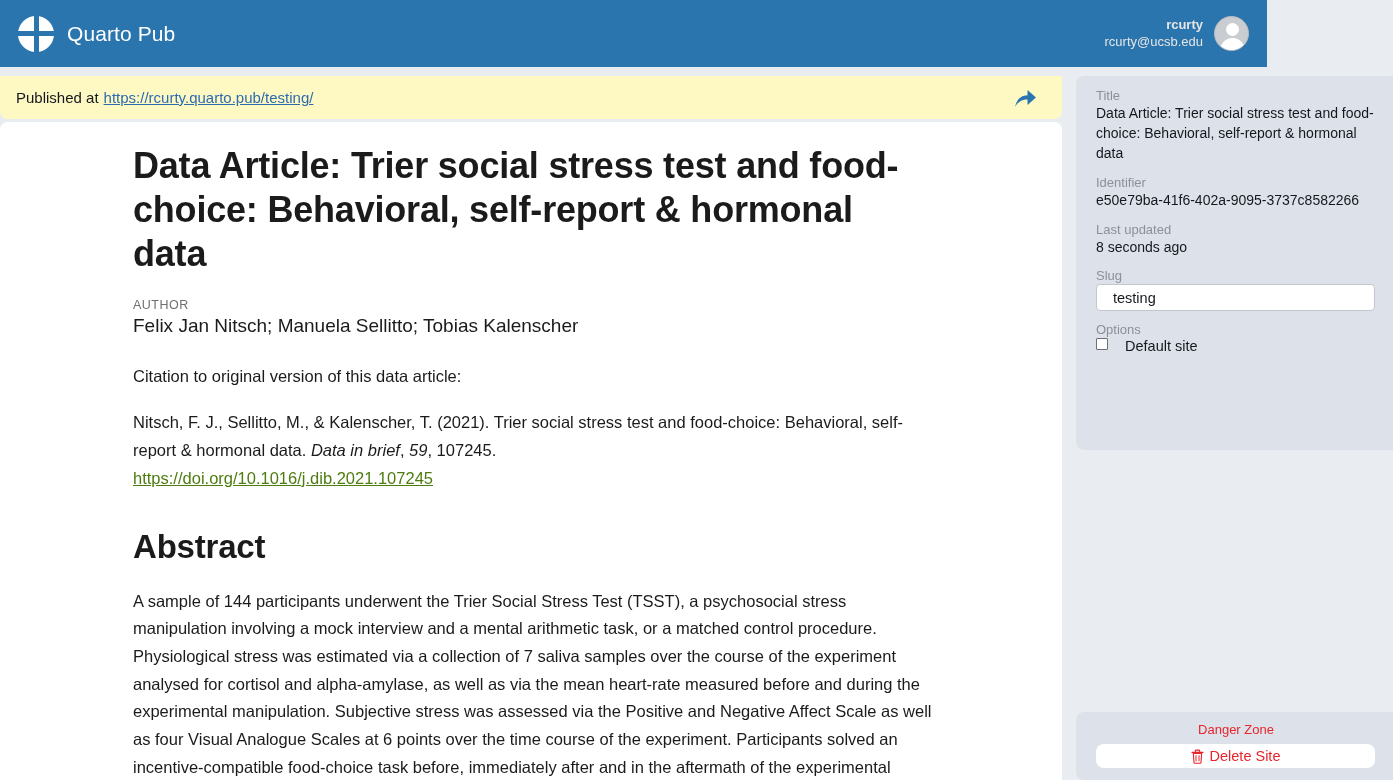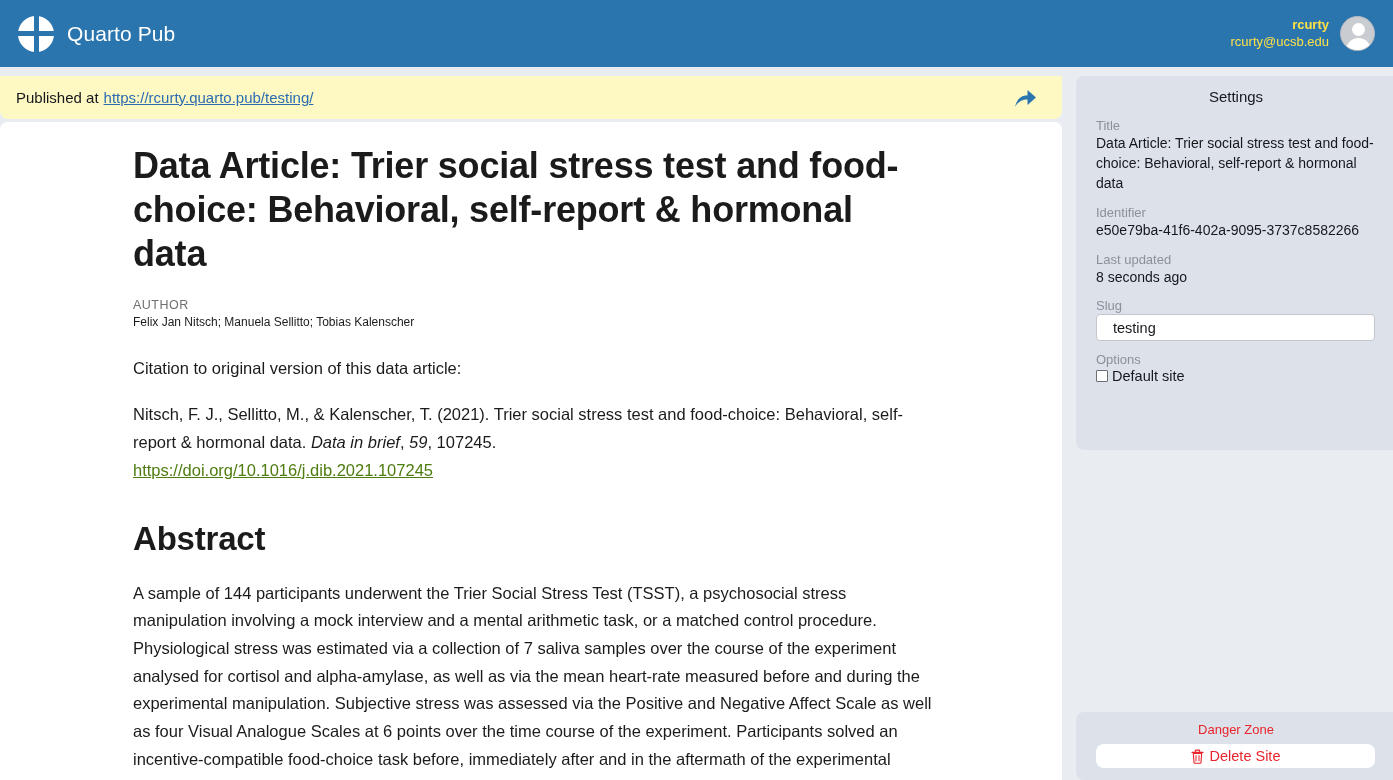--- a/index.html
+++ b/index.html
@@ -7,41 +7,41 @@
     margin: 0; padding: 0;
     width: 1393px; height: 780px;
     overflow: hidden;
     background: #e9edf2;
     font-family: "Liberation Sans", sans-serif;
   }
 
   
   #topbar {
     position: absolute; top: 0; left: 0;
-    width: 1393px; height: 67px;
+    width: 1267px; height: 67px;
     background: #2b75af;
     display: flex; align-items: center;
     justify-content: space-between;
     padding: 0 18px 0 18px;
   }
   .brand { display: flex; align-items: center; gap: 13px; }
   .logo {
     width: 36px; height: 36px; border-radius: 50%;
     background: #ffffff; position: relative; flex: 0 0 auto;
   }
   .logo:before, .logo:after {
     content: ""; position: absolute; background: #2b75af;
   }
   .logo:before { left: 15.5px; top: 0; width: 5px; height: 36px; }
   .logo:after  { top: 15.5px; left: 0; height: 5px; width: 36px; }
   .brand-name {
     color: #ffffff; font-size: 21px; letter-spacing: .1px;
   }
   .user { display: flex; align-items: center; gap: 11px; }
-  .user-text { text-align: right; color: #fde047; line-height: 1.25; }
+  .user-text { text-align: right; color: #e5e5e5; line-height: 1.25; }
   .user-name { font-size: 13px; font-weight: bold; }
   .user-mail { font-size: 13px; }
   .avatar {
     width: 35px; height: 35px; border-radius: 50%;
     background: #c9ccd1; position: relative; overflow: hidden;
     border: 1px solid #b7bbc1; flex: 0 0 auto;
   }
   .avatar .head {
     position: absolute; width: 13px; height: 13px; border-radius: 50%;
     background: #ffffff; left: 11px; top: 6px;
@@ -82,21 +82,21 @@
     padding: 22px 130px 0 133px;
   }
   .doc-title {
     font-size: 36px; font-weight: bold; color: #1b1b1b;
     line-height: 1.22; margin: 0 0 22px 0; letter-spacing: -.2px;
   }
   .author-label {
     font-size: 12.5px; color: #6f6f6f; letter-spacing: .5px;
     margin-bottom: 3px;
   }
-  .author-names { font-size: 12px; color: #1b1b1b; margin-bottom: 26px; }
+  .author-names { font-size: 19px; color: #1b1b1b; margin-bottom: 26px; }
   .doc-p {
     font-size: 16.5px; color: #1b1b1b; line-height: 1.68;
     margin: 0 0 19px 0;
   }
   .doc-link { color: #4d7c0f; text-decoration: underline; cursor: pointer; }
   .doc-h2 {
     font-size: 33px; font-weight: bold; color: #1b1b1b;
     margin: 35px 0 22px 0; letter-spacing: -.2px;
   }
   .it { font-style: italic; }
@@ -120,21 +120,21 @@
     font-size: 14px; color: #15181c; line-height: 1.42;
     margin-bottom: 11px;
   }
   .slug-input {
     width: 279px; height: 27px;
     background: #ffffff; border: 1px solid #c3c7cd; border-radius: 4px;
     font-family: "Liberation Sans", sans-serif;
     font-size: 14.5px; color: #15181c; padding: 0 16px;
     margin-bottom: 11px; outline: none;
   }
-  .opt-row { display: flex; align-items: center; gap: 4px; }
+  .opt-row { display: flex; align-items: flex-start; gap: 17px; }
   .cb {
     width: 12px; height: 12px; background: #ffffff;
     border: 1px solid #6d7077; border-radius: 1px;
     cursor: pointer; flex: 0 0 auto;
   }
   .opt-label { font-size: 14.5px; color: #15181c; }
 
   
   #danger-card {
     position: absolute; top: 712px; left: 1076px;
@@ -190,21 +190,20 @@
   <h1 class="doc-title">Data Article: Trier social stress test and food-choice: Behavioral, self-report &amp; hormonal data</h1>
   <div class="author-label">AUTHOR</div>
   <div class="author-names">Felix Jan Nitsch; Manuela Sellitto; Tobias Kalenscher</div>
   <p class="doc-p">Citation to original version of this data article:</p>
   <p class="doc-p"><span>Nitsch, F. J., Sellitto, M., &amp; Kalenscher, T. (2021). Trier social stress test and food-choice: Behavioral, self-report &amp; hormonal data. </span><span class="it">Data in brief</span><span>, </span><span class="it">59</span><span>, 107245.</span><br><a class="doc-link">https://doi.org/10.1016/j.dib.2021.107245</a></p>
   <h2 class="doc-h2">Abstract</h2>
   <p class="doc-p">A sample of 144 participants underwent the Trier Social Stress Test (TSST), a psychosocial stress manipulation involving a mock interview and a mental arithmetic task, or a matched control procedure. Physiological stress was estimated via a collection of 7 saliva samples over the course of the experiment analysed for cortisol and alpha-amylase, as well as via the mean heart-rate measured before and during the experimental manipulation. Subjective stress was assessed via the Positive and Negative Affect Scale as well as four Visual Analogue Scales at 6 points over the time course of the experiment. Participants solved an incentive-compatible food-choice task before, immediately after and in the aftermath of the experimental manipulation. In each trial of the food-choice task, participants had to choose one out of a set of two to seven snack bundles. Each snack</p>
 </div>
 
 <div id="settings-card">
-  <div class="settings-title">Settings</div>
 
   <div class="field-label">Title</div>
   <div class="field-value">Data Article: Trier social stress test and food-choice: Behavioral, self-report &amp; hormonal data</div>
 
   <div class="field-label">Identifier</div>
   <div class="field-value">e50e79ba-41f6-402a-9095-3737c8582266</div>
 
   <div class="field-label">Last updated</div>
   <div class="field-value">8 seconds ago</div>
 

